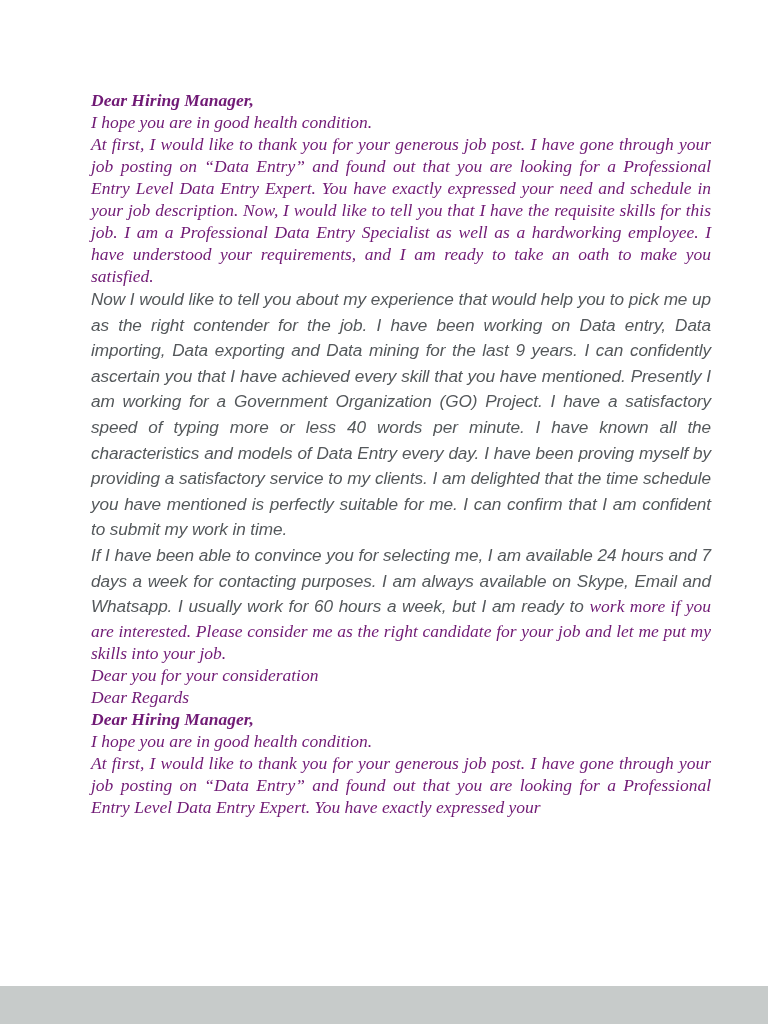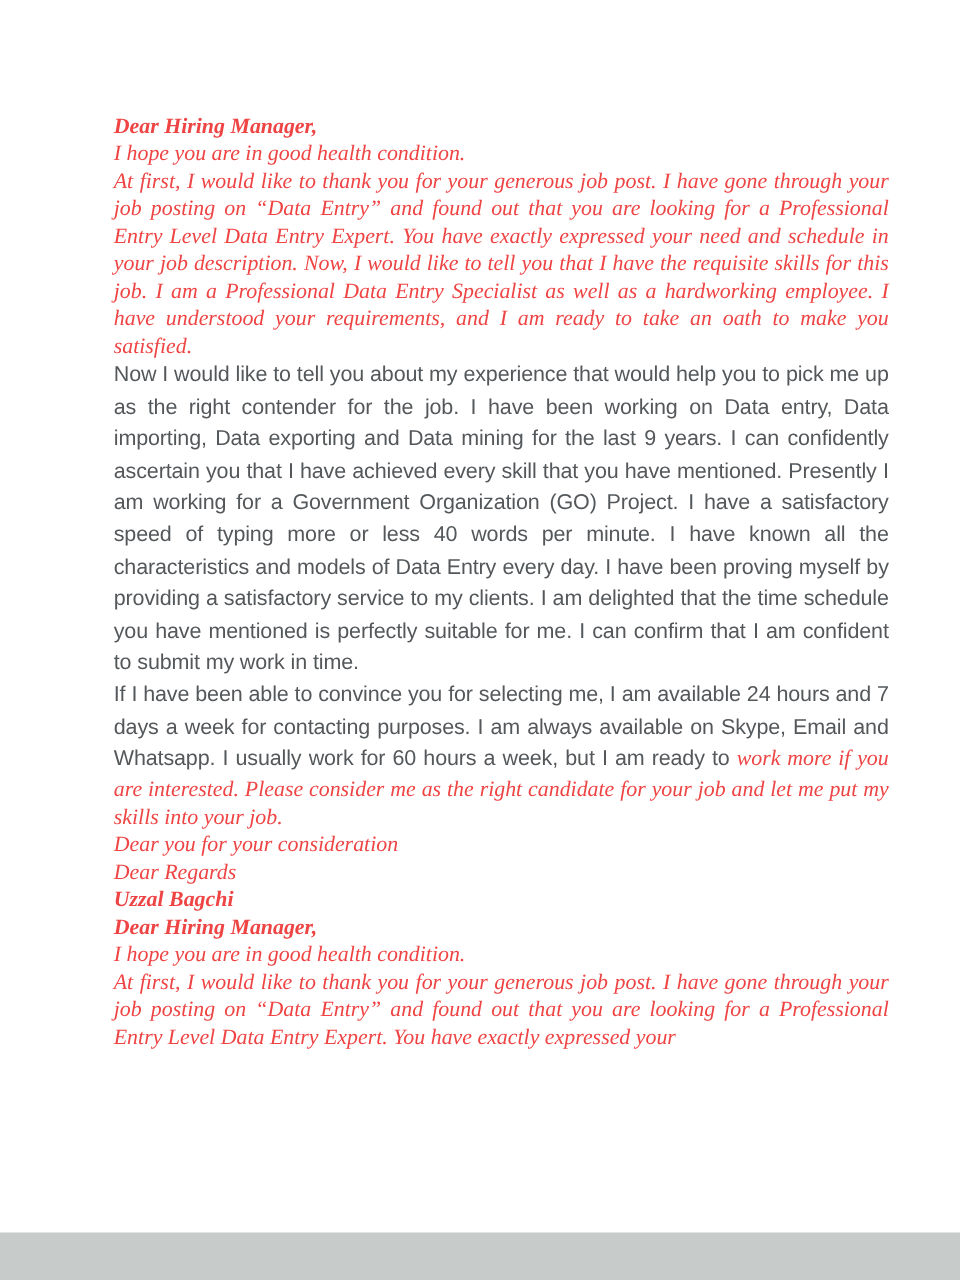--- a/index.html
+++ b/index.html
@@ -24,24 +24,25 @@
   }
   .doc-page p {
     margin: 0;
     padding: 0;
   }
   .serif {
     font-family: "Liberation Serif", "DejaVu Serif", serif;
     font-style: italic;
     font-size: 17.5px;
     line-height: 22px;
-    color: #ef4444;
+    color: #701a75;
   }
   .sans {
     font-family: "Liberation Sans", "DejaVu Sans", sans-serif;
+    font-style: italic;
     font-size: 17.2px;
     line-height: 25.6px;
     color: #54585b;
     letter-spacing: -0.1px;
   }
   .bold {
     font-weight: bold;
   }
   .justify {
     text-align: justify;
@@ -71,21 +72,20 @@
 
 
     <p class="justify">
       <span class="sans">If I have been able to convince you for selecting me, I am available 24 hours and 7 days a week for contacting purposes. I am always available on Skype, Email and Whatsapp. I usually work for 60 hours a week, but I am ready to </span><span class="serif">work more if you are interested. Please consider me as the right candidate for your job and let me put my skills into your job.</span>
     </p>
 
     <p class="serif">Dear you for your consideration</p>
 
     <p class="serif">Dear Regards</p>
 
-    <p class="serif bold">Uzzal Bagchi</p>
 
     <p class="serif bold">Dear Hiring Manager,</p>
 
     <p class="serif">I hope you are in good health condition.</p>
 
     <p class="serif justify">At first, I would like to thank you for your generous job post. I have gone through your job posting on “Data Entry” and found out that you are looking for a Professional Entry Level Data Entry Expert. You have exactly expressed your</p>
 
   </div>
 
   <div class="page-gap"></div>

